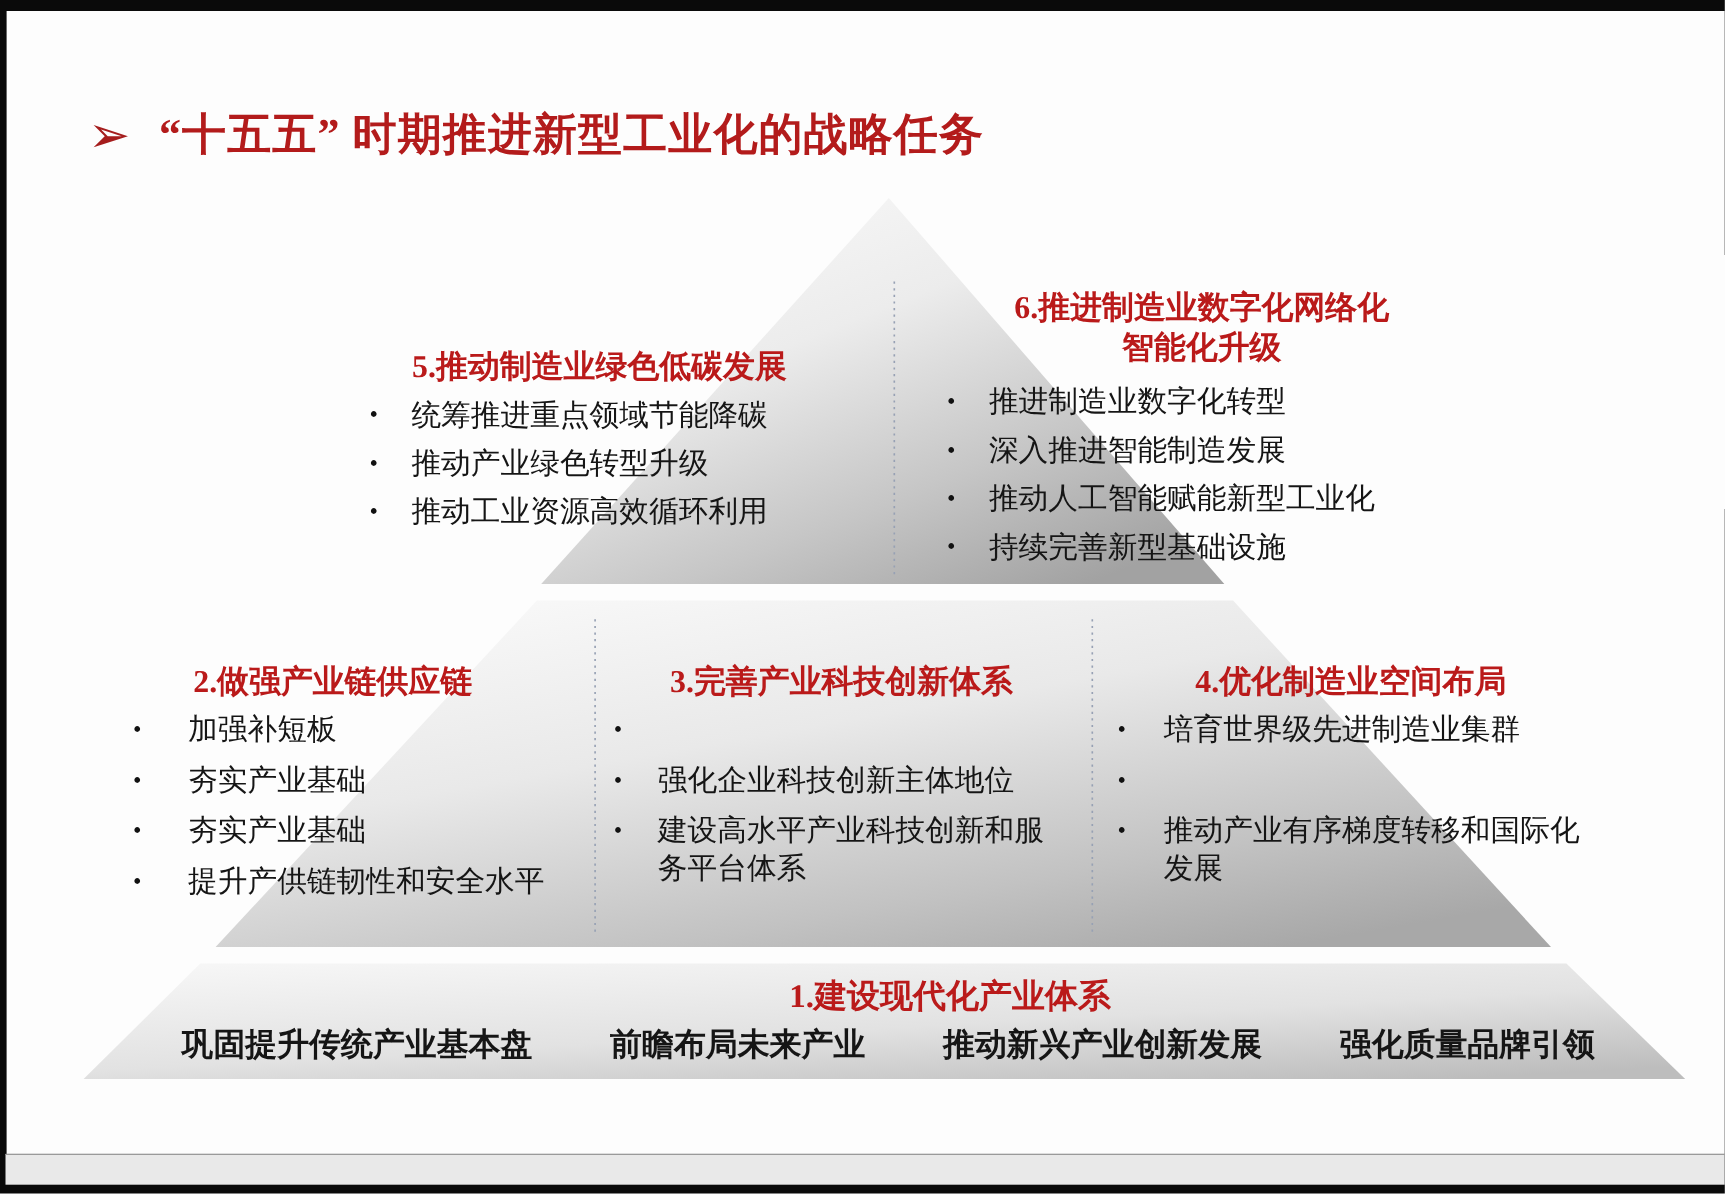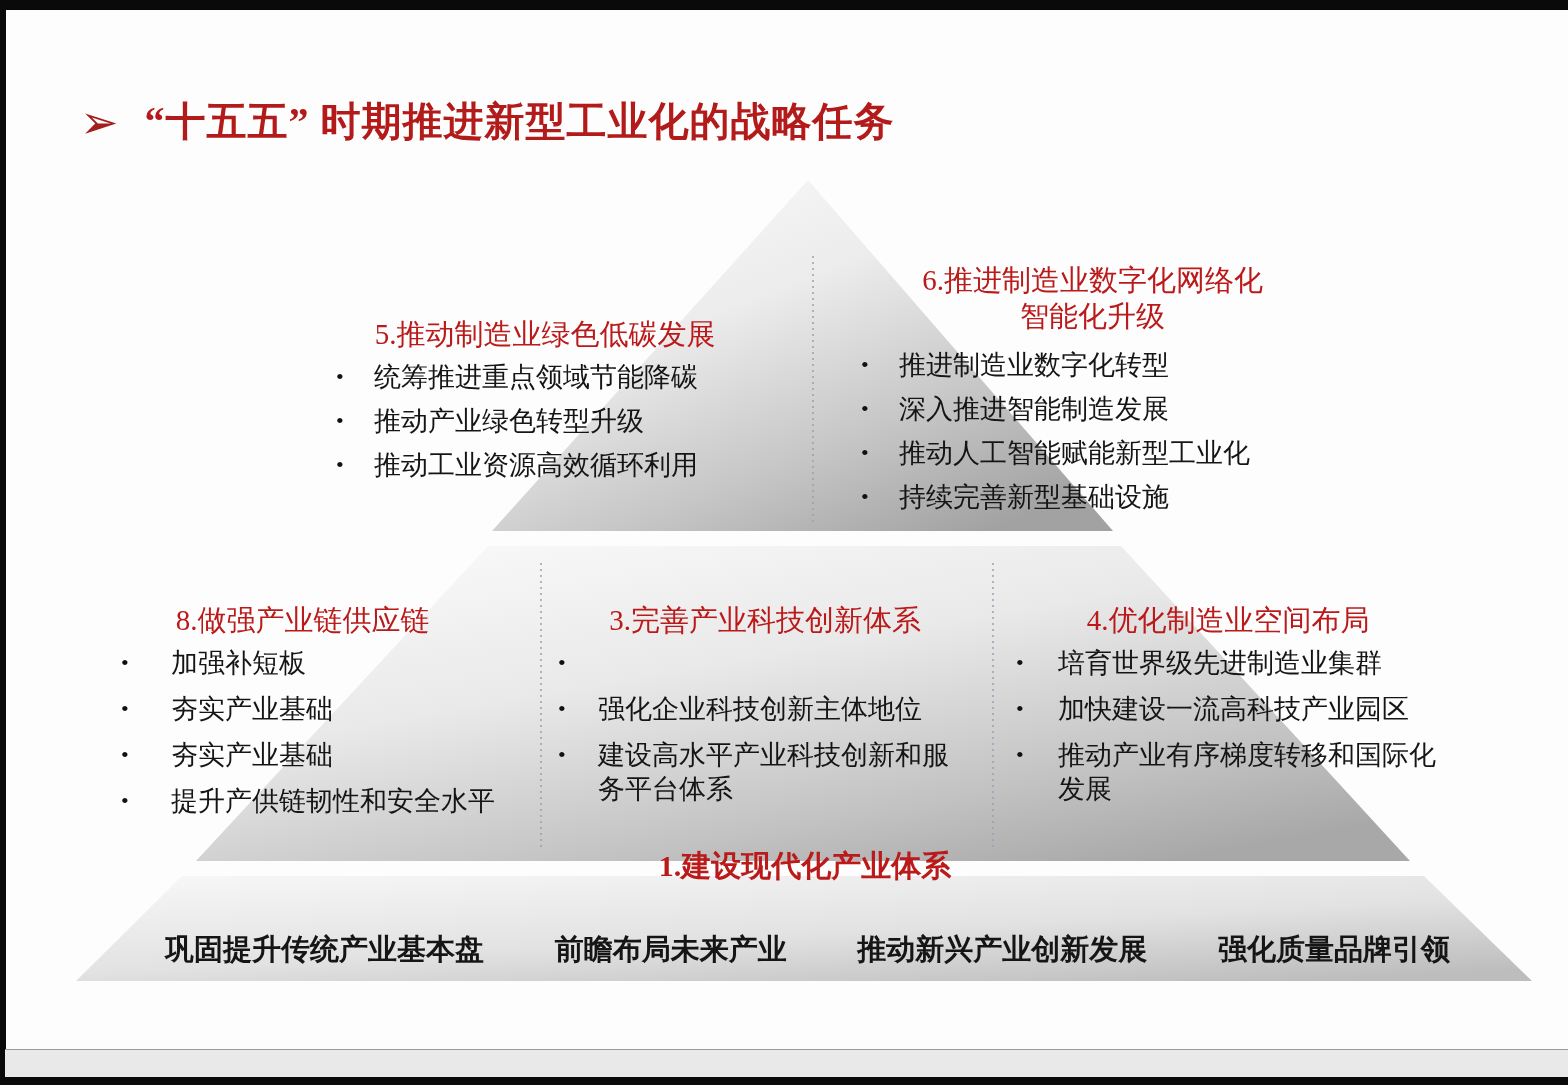--- a/index.html
+++ b/index.html
@@ -25,21 +25,21 @@
     font-size:46px;line-height:52px;color:#a51d1d;
     font-family:"DejaVu Sans",sans-serif;
   }
   .main-title h1{
     margin:0;font-size:40px;line-height:52px;font-weight:bold;color:#b31b1b;
     letter-spacing:1px;white-space:nowrap;
   }
 
   .sec{position:absolute;color:#151515;}
   .sec .hd{
-    font-size:29px;font-weight:normal;color:#ba1a1a;text-align:center;
+    font-size:29px;font-weight:bold;color:#ba1a1a;text-align:center;
     line-height:36px;white-space:nowrap;
   }
   .sec ul{list-style:none;margin:8px 0 0 0;padding:0;}
   .sec li{display:flex;align-items:flex-start;font-size:27px;line-height:34px;margin-bottom:10px;}
   .sec .dot{flex:0 0 38px;text-align:left;padding-left:6px;font-size:22px;line-height:34px;color:#111;}
   .sec .txt{white-space:nowrap;}
 
   .sec5{left:330px;top:316px;width:430px;}
   .sec6{left:855px;top:262px;width:475px;}
   .sec6 .items{margin-top:14px;}
@@ -49,21 +49,21 @@
   .sec3{left:550px;top:602px;width:430px;}
   .sec3 li{margin-bottom:12px;}
   .sec3 .dot{flex-basis:40px;padding-left:8px;}
   .sec3 .txt.wrap{white-space:normal;width:362px;}
   .sec4{left:1008px;top:602px;width:440px;}
   .sec4 li{margin-bottom:12px;}
   .sec4 .dot{flex-basis:42px;padding-left:8px;}
   .sec4 .txt.wrap{white-space:normal;width:400px;}
 
   .sec1-title{
-    position:absolute;left:600px;top:848px;width:410px;text-align:center;
+    position:absolute;left:600px;top:888px;width:410px;text-align:right;
     font-size:30px;font-weight:bold;color:#ba1a1a;line-height:36px;white-space:nowrap;
   }
   .sec1-items{
     position:absolute;left:165px;top:930px;width:1285px;
     display:flex;justify-content:space-between;align-items:center;font-weight:bold;
   }
   .sec1-items span{font-size:29px;color:#151515;white-space:nowrap;}
 </style>
 </head>
 <body>
@@ -138,21 +138,21 @@
       <span class="txt">推动人工智能赋能新型工业化</span>
       </li>
     <li>
       <span class="dot">•</span>
       <span class="txt">持续完善新型基础设施</span>
       </li>
   </ul>
 </div>
 
 <div class="sec sec2">
-  <div class="hd">8.做强产业链供应链</div>
+  <div class="hd">2.做强产业链供应链</div>
   <ul>
     <li>
       <span class="dot">•</span>
       <span class="txt">加强补短板</span>
       </li>
     <li>
       <span class="dot">•</span>
       <span class="txt">夯实产业基础</span>
       </li>
     <li>
@@ -185,21 +185,20 @@
 
 <div class="sec sec4">
   <div class="hd">4.优化制造业空间布局</div>
   <ul>
     <li>
       <span class="dot">•</span>
       <span class="txt">培育世界级先进制造业集群</span>
       </li>
     <li>
       <span class="dot">•</span>
-      <span class="txt">加快建设一流高科技产业园区</span>
       </li>
     <li>
       <span class="dot">•</span>
       <span class="txt wrap">推动产业有序梯度转移和国际化发展</span>
       </li>
   </ul>
 </div>
 
 <div class="sec1-title">1.建设现代化产业体系</div>
 <div class="sec1-items">

